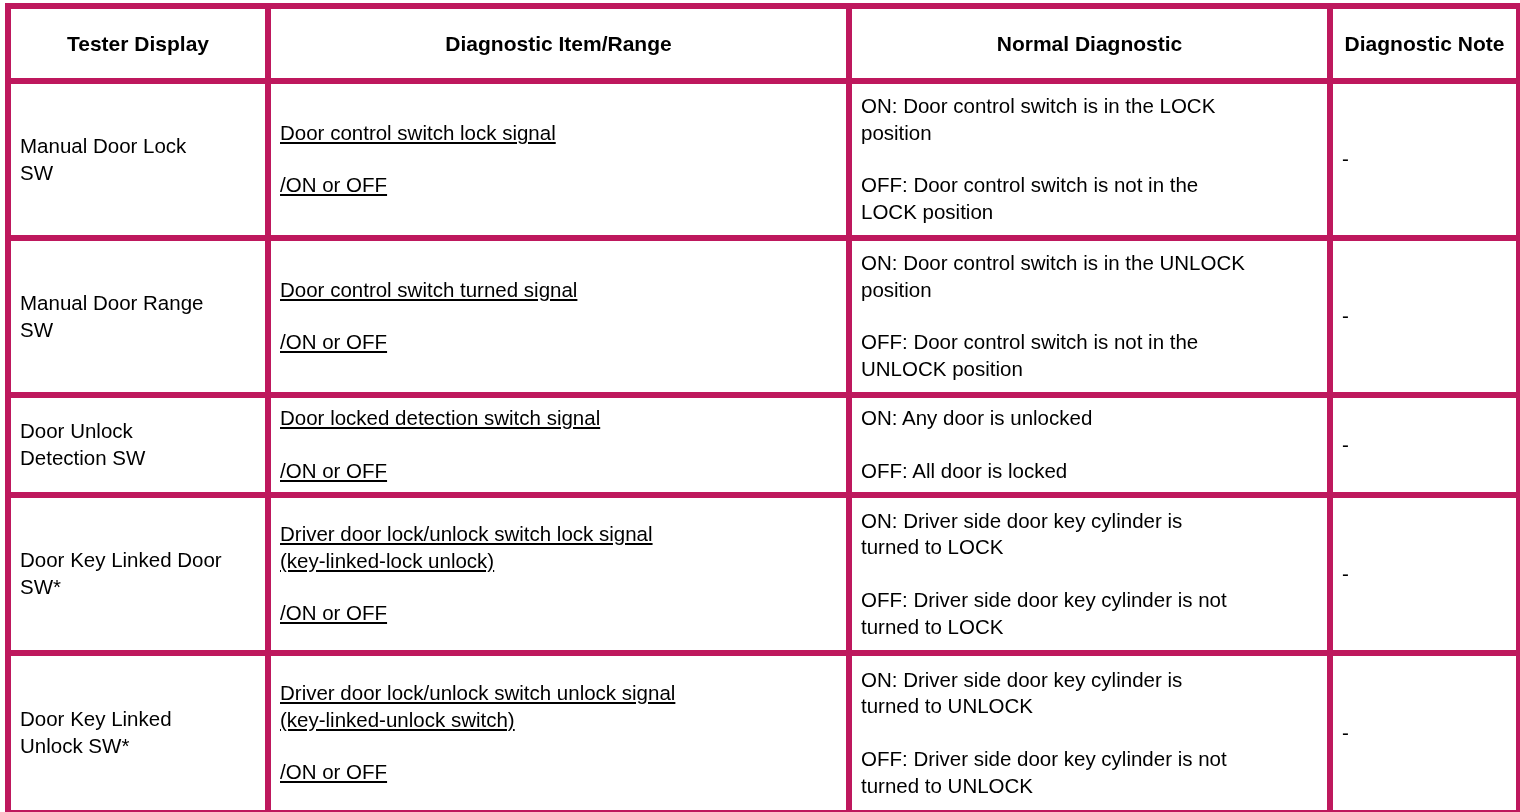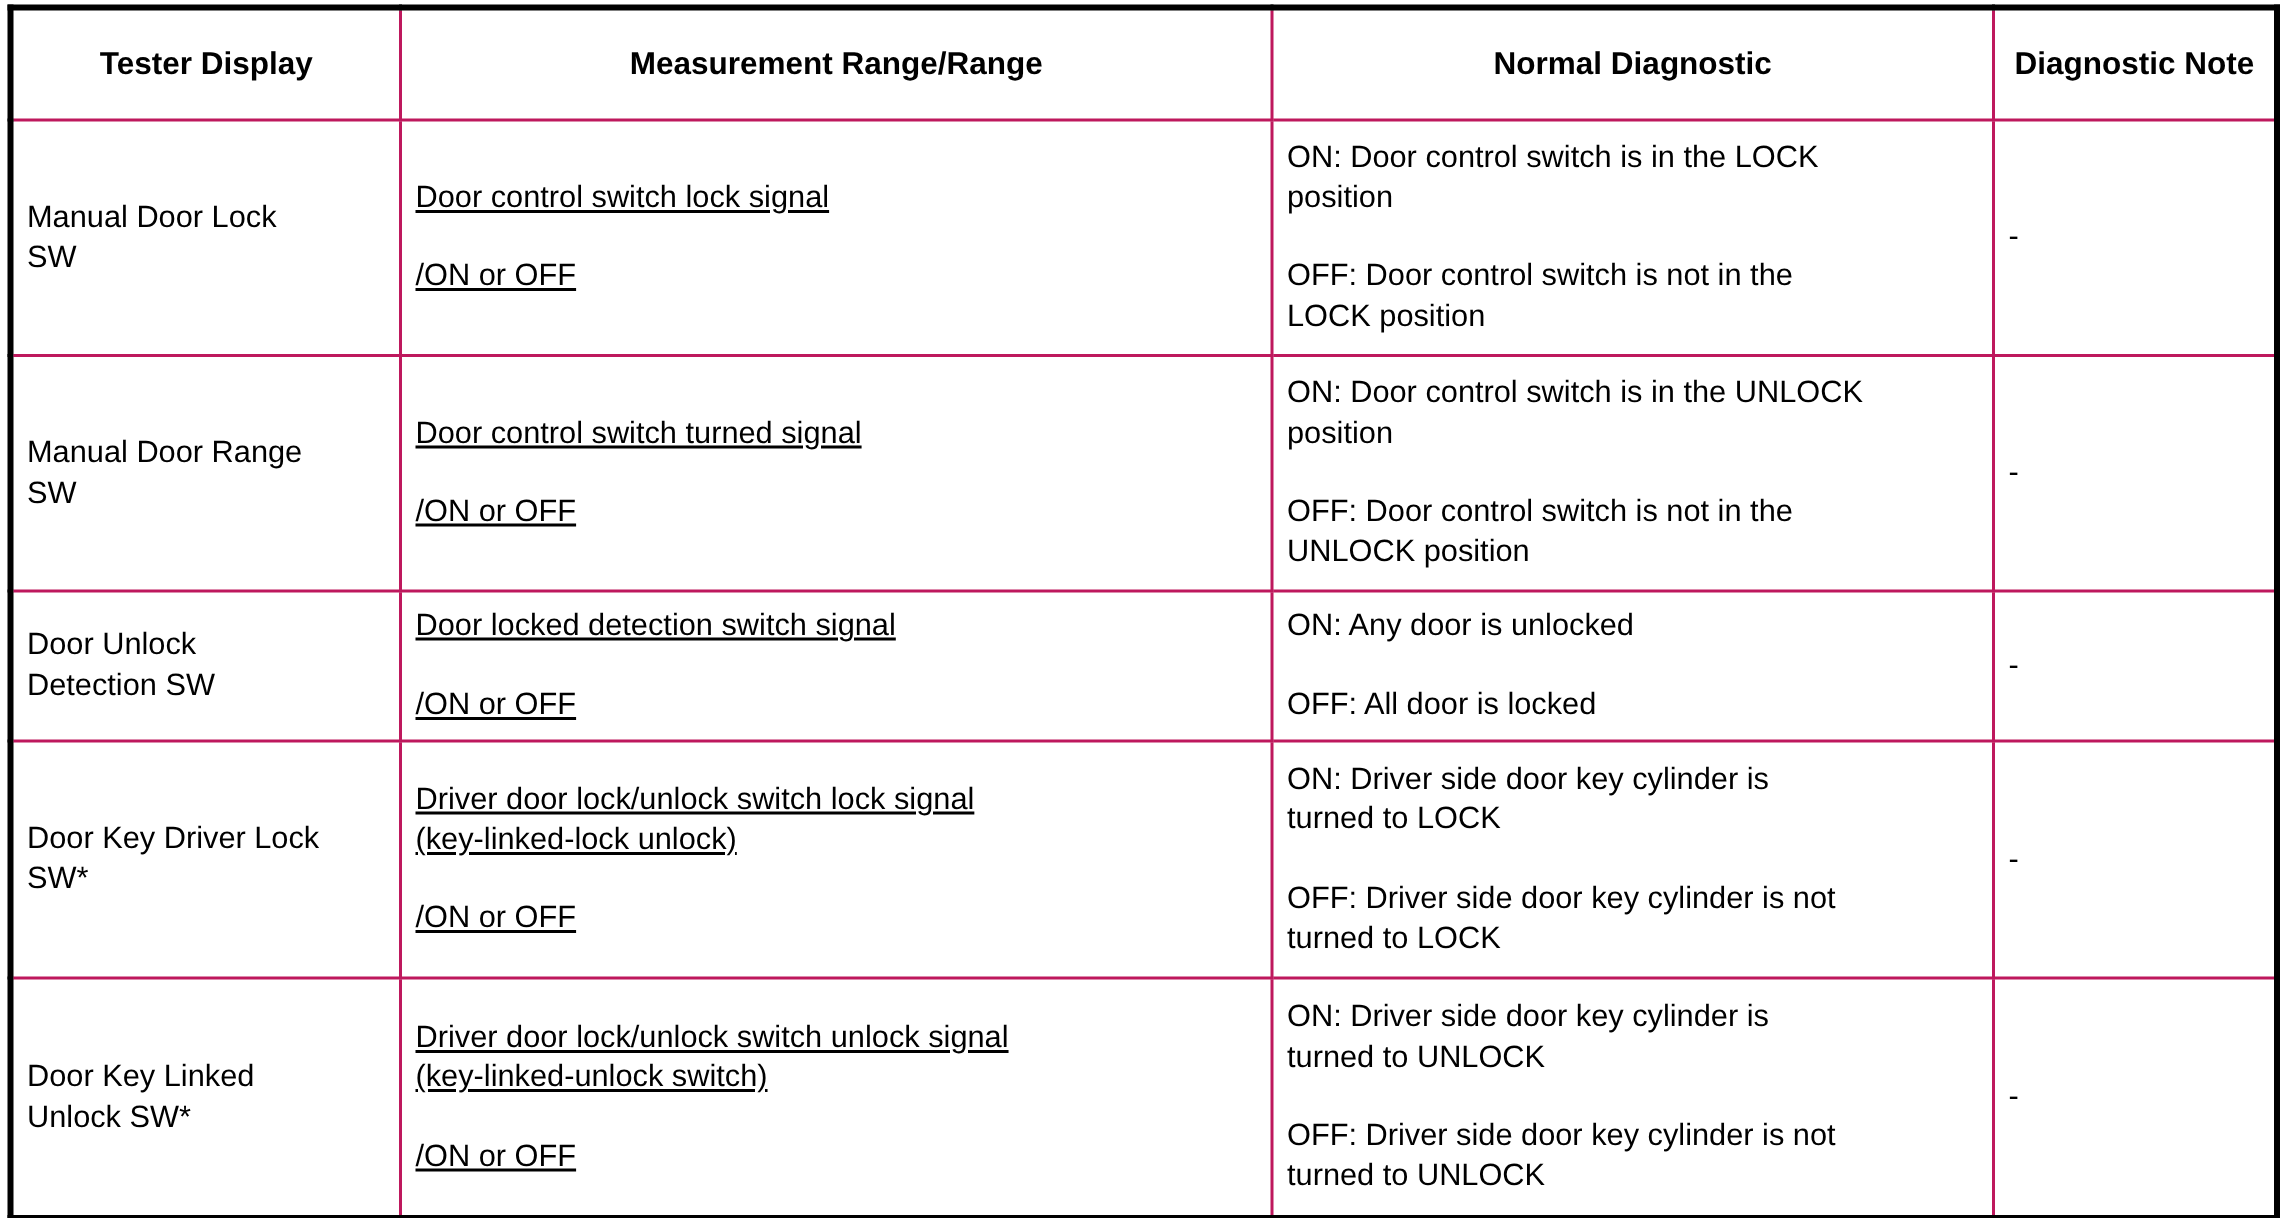--- a/index.html
+++ b/index.html
@@ -30,21 +30,21 @@
     border: 4px solid #000;
   }
 
   table.spec col.c-tester    { width: 260px; }
   table.spec col.c-measure   { width: 581px; }
   table.spec col.c-normal    { width: 481px; }
   table.spec col.c-note      { width: 189px; }
 
   table.spec th,
   table.spec td {
-    border: 2px solid #be185d;
+    border: 6px solid #be185d;
     vertical-align: middle;
     box-sizing: border-box;
   }
 
   table.spec thead th {
     text-align: center;
     font-weight: bold;
     font-size: 21px;
     line-height: 1.22;
     padding: 6px 8px;
@@ -82,21 +82,21 @@
   <table class="spec">
     <colgroup>
       <col class="c-tester">
       <col class="c-measure">
       <col class="c-normal">
       <col class="c-note">
     </colgroup>
     <thead>
       <tr>
         <th>Tester Display</th>
-        <th>Measurement Range/Range</th>
+        <th>Diagnostic Item/Range</th>
         <th>Normal Diagnostic</th>
         <th>Diagnostic Note</th>
       </tr>
     </thead>
     <tbody>
 
       <tr class="row-r1">
         <td class="cell-tester">
           <span class="line">Manual Door Lock</span>
           <span class="line">SW</span>
@@ -167,21 +167,21 @@
           </p>
           <p class="block">
             <span class="line">OFF: All door is locked</span>
           </p>
         </td>
         <td class="cell-note">-</td>
       </tr>
 
       <tr class="row-r4">
         <td class="cell-tester">
-          <span class="line">Door Key Driver Lock</span>
+          <span class="line">Door Key Linked Door</span>
           <span class="line">SW*</span>
         </td>
         <td class="cell-measure">
           <p class="block">
             <span class="line">Driver door lock/unlock switch lock signal</span>
             <span class="line">(key-linked-lock unlock)</span>
           </p>
           <p class="block">
             <span class="line">/ON or OFF</span>
           </p>

